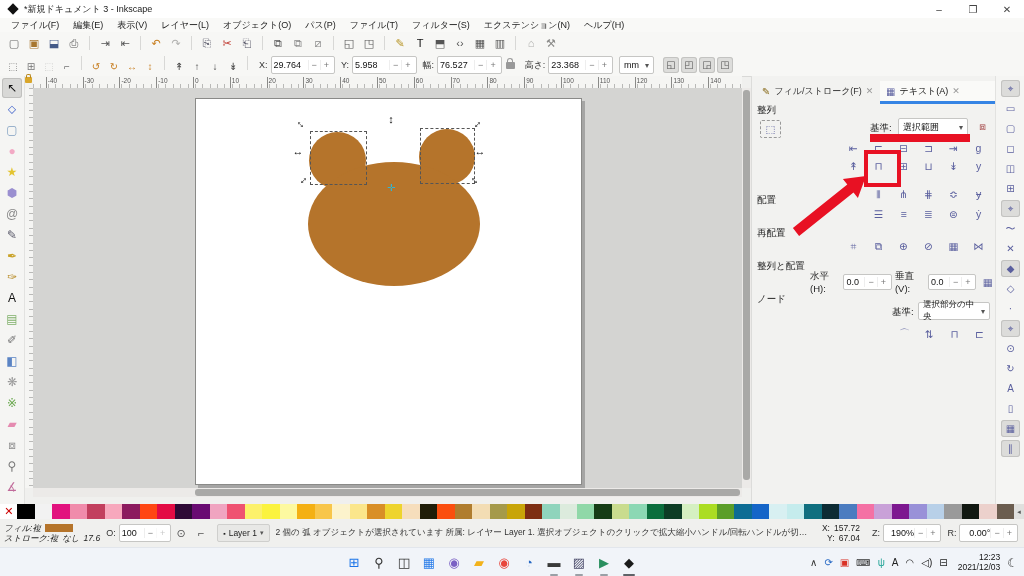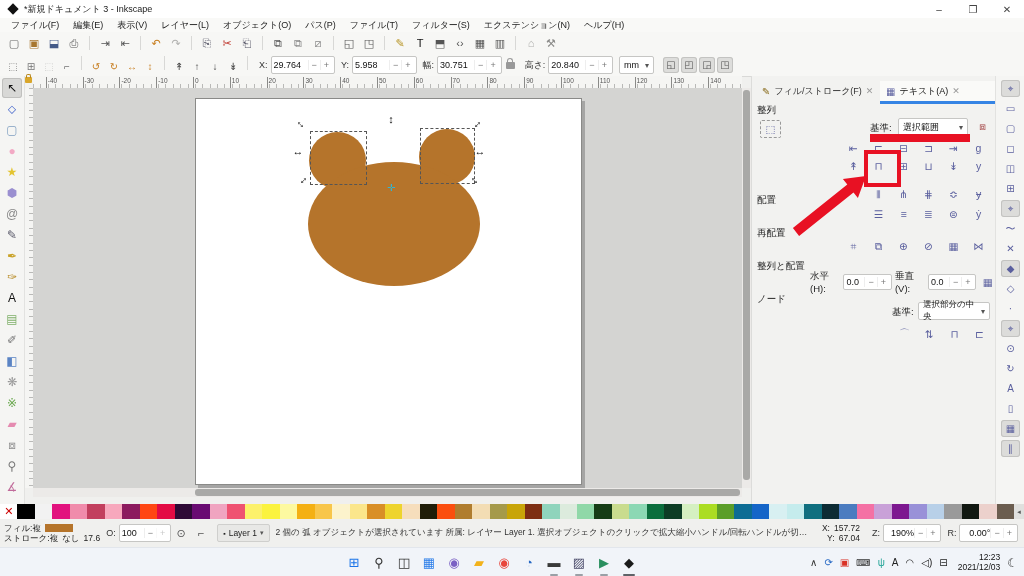--- a/index.html
+++ b/index.html
@@ -70,21 +70,21 @@
   #snapbar{left:995px;top:76px;width:29px;height:428px;background:#f5f5f3;border-left:1px solid #e2e2e0;display:flex;flex-direction:column;align-items:center;padding-top:4px;}
   .snap-btn{width:19px;height:17px;display:flex;align-items:center;justify-content:center;font-size:10px;color:#5a5f9e;border-radius:3px;margin-bottom:3px;}
   .snap-btn.pressed{background:#dcdcda;box-shadow:inset 0 0 0 1px #c3c3c1;}
   
   #palette{left:0;top:504px;width:1024px;height:15px;display:flex;background:#e8e8e6;}
   .swatch{flex:1;height:15px;}
   .swatch.none{background:#fff;color:#c00;font-size:11px;line-height:14px;text-align:center;font-weight:bold;}
   #palette-scroll{width:10px;height:15px;font-size:7px;color:#555;display:flex;align-items:center;justify-content:center;background:#e0e0de;}
   #statusbar{left:0;top:519px;width:1024px;height:28px;background:#f0f0ee;border-bottom:2px solid #a8c8e0;display:flex;align-items:center;font-size:8.5px;color:#222;}
   #fs-block{display:flex;flex-direction:column;justify-content:center;margin-left:4px;line-height:10px;}
-  .fs-row{display:flex;align-items:center;gap:4px;white-space:nowrap;}
+  .fs-row{display:flex;align-items:center;gap:4px;white-space:nowrap;font-style:italic;}
   #fill-swatch{width:28px;height:8px;background:#b5742b;}
   #layer-chip{display:flex;align-items:center;gap:3px;background:#e8e8e6;border:1px solid #cfcfcd;border-radius:2px;height:16px;padding:0 5px;margin:0 6px;white-space:nowrap;}
   #status-msg{flex:1;overflow:hidden;white-space:nowrap;text-overflow:ellipsis;color:#333;}
   #xy-block{display:flex;flex-direction:column;line-height:10px;margin:0 6px;text-align:right;}
   .xy-row{display:flex;gap:4px;justify-content:flex-end;}
   
   #taskbar{left:0;top:547px;width:1024px;height:29px;background:#f1f4f9;border-top:1px solid #e2e6ec;display:flex;align-items:center;}
   #tb-center{position:absolute;left:50%;transform:translateX(-57%);display:flex;align-items:center;gap:7px;}
   .tb-icon{width:18px;height:18px;display:flex;align-items:center;justify-content:center;font-size:13px;position:relative;}
   .tb-icon.running:after{content:"";position:absolute;bottom:-4px;left:5px;width:8px;height:2px;border-radius:2px;background:#9aa0a6;}
@@ -161,28 +161,28 @@
     <span class="mp">+</span>
   </span>
   <span class="fieldlbl">Y:</span>
   <span class="spin">
     <span class="val">5.958</span>
     <span class="mp">−</span>
     <span class="mp">+</span>
   </span>
   <span class="fieldlbl">幅:</span>
   <span class="spin">
-    <span class="val">30.751</span>
+    <span class="val">76.527</span>
     <span class="mp">−</span>
     <span class="mp">+</span>
   </span>
   <span class="css-lock"></span>
   <span class="fieldlbl">高さ:</span>
   <span class="spin">
-    <span class="val">20.840</span>
+    <span class="val">23.368</span>
     <span class="mp">−</span>
     <span class="mp">+</span>
   </span>
   <span class="dd" style="margin-left:6px;">
     <span>mm</span>
     <span class="arrow">▾</span>
   </span>
   <span id="opt-right" style="margin-left:8px;"><span class="icon-btn small pressed" style="color: rgb(85, 85, 85);">◱</span><span class="icon-btn small pressed" style="color: rgb(85, 85, 85);">◰</span><span class="icon-btn small pressed" style="color: rgb(85, 85, 85);">◲</span><span class="icon-btn small pressed" style="color: rgb(85, 85, 85);">◳</span></span>
 </div>
 

